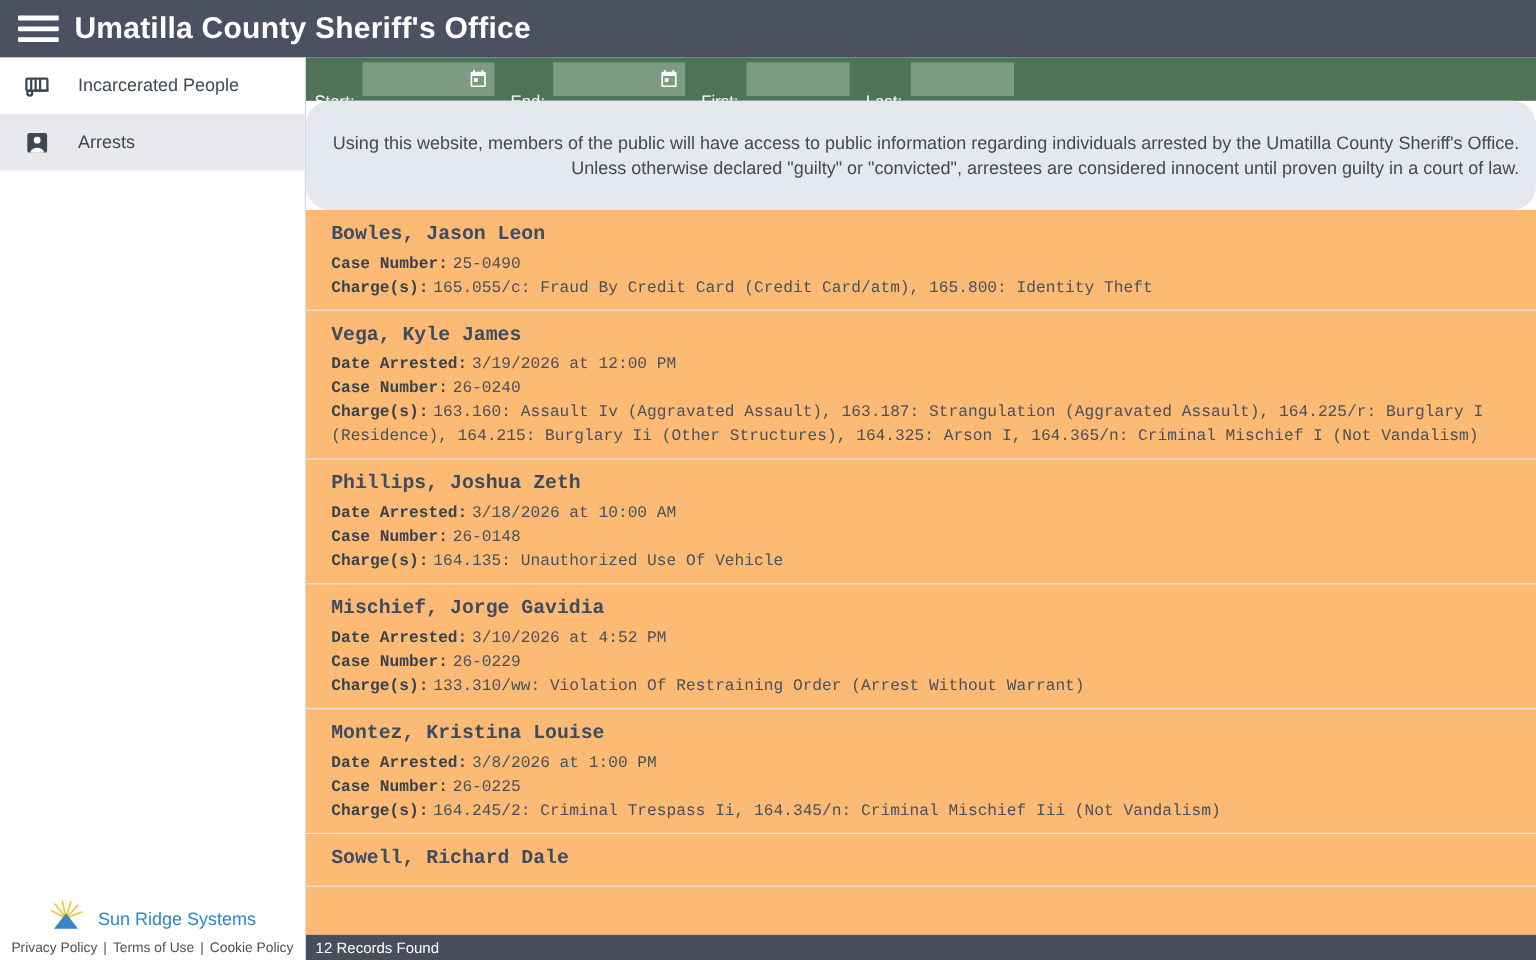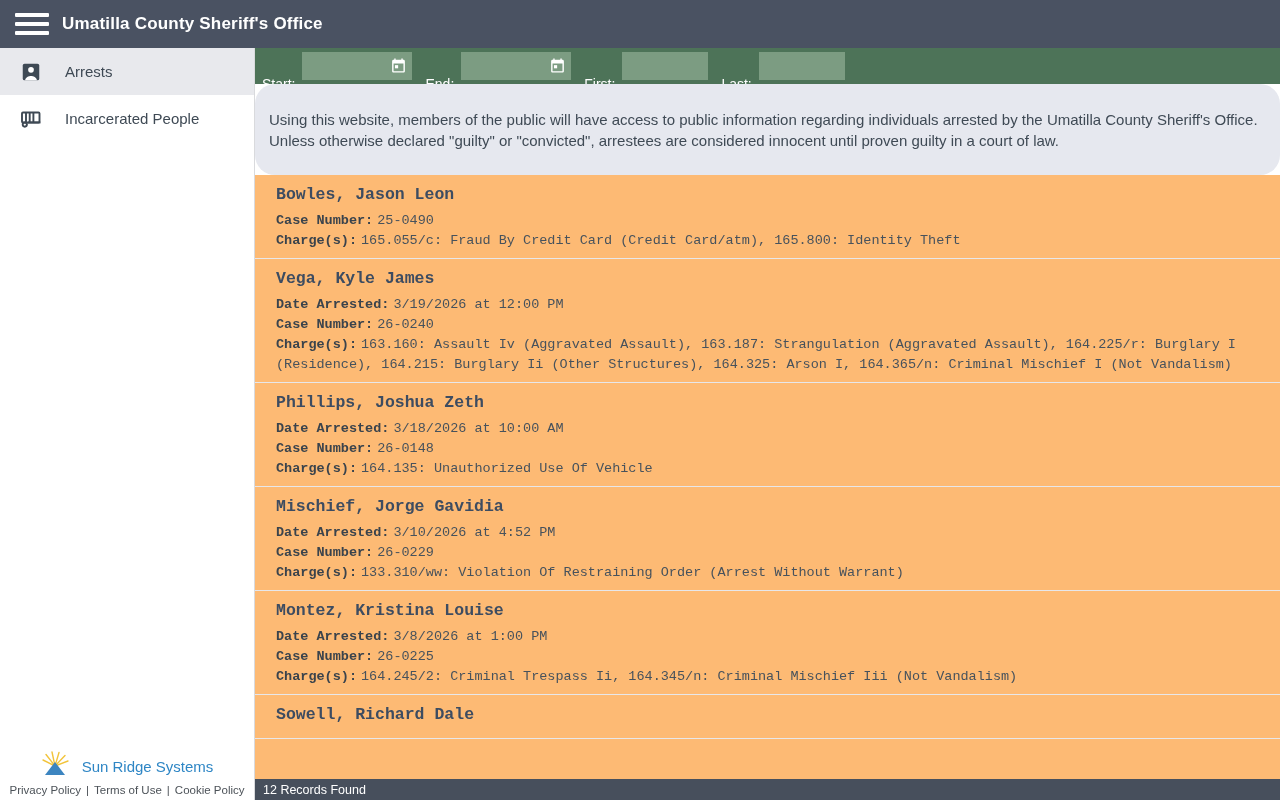--- a/index.html
+++ b/index.html
@@ -16,21 +16,21 @@
     height: 48px; flex: 0 0 48px;
     background: var(--header_bg, #4a5262);
     display: flex; align-items: center;
   }
   .hamburger {
     width: 34px; margin-left: 15px; cursor: pointer;
     display: flex; flex-direction: column; gap: 5px;
   }
   .hamburger span { display: block; height: 4px; background: #fff; border-radius: 1px; }
   .title {
-    color: #fff; font-size: 17px; font-weight: 600;
+    color: #fff; font-size: 25px; font-weight: 600;
     margin-left: 13px; letter-spacing: 0.2px; white-space: nowrap;
   }
 
   
   .body-row { flex: 1; display: flex; min-height: 0; }
 
   
   .sidebar {
     width: 255px; flex: 0 0 255px; background: #fff;
     border-right: 1px solid #d9dadd;
@@ -76,21 +76,21 @@
     padding: 0 6px; font-size: 13px; color: #fff; outline: none;
     font-family: "Liberation Sans", sans-serif;
   }
   .f-input.date input { padding-right: 26px; }
   .cal-icon { position: absolute; right: 5px; top: 5px; cursor: pointer; }
 
   
   .disclaimer {
     background: var(--disclaimer_bg, #e6e8ef);
     padding: 26px 14px 24px;
-    text-align: left;
+    text-align: right;
     border-radius: 20px;
   }
   .disclaimer-text {
     max-width: 1010px; margin: 0 auto;
     font-size: 15px; line-height: 20.5px; color: #3f4a55;
   }
 
   
   .records { flex: 1; overflow: hidden; background: #fdba74; font-family: Liberation Mono, monospace; }
   .record {
@@ -124,42 +124,42 @@
       <span></span>
         <span></span>
         <span></span>
     </div>
     <h1 class="title">Umatilla County Sheriff's Office</h1>
   </header>
 
   <div class="body-row">
 
     <aside class="sidebar">
-      <div class="nav-item selected">
-        <span class="nav-icon">
-          <svg width="22" height="22" viewBox="0 0 24 24">
-            <rect x="3" y="3" width="18" height="18" rx="2" fill="#3e4954"></rect>
-            <circle cx="12" cy="9.6" r="3.1" fill="#fff"></circle>
-            <path d="M5.6 21c0-3 4.1-4.6 6.4-4.6s6.4 1.6 6.4 4.6z" fill="#fff"></path>
-          </svg>
-        </span>
-        <span class="nav-label">Arrests</span>
-      </div>
       <div class="nav-item">
         <span class="nav-icon">
           <svg width="24" height="22" viewBox="0 0 24 22" fill="none" stroke="#3e4954" stroke-width="1.9">
             <rect x="3" y="4.5" width="17.5" height="10" rx="1"></rect>
             <line x1="7" y1="4.5" x2="7" y2="14.5"></line>
             <line x1="10.7" y1="4.5" x2="10.7" y2="14.5"></line>
             <line x1="14.4" y1="4.5" x2="14.4" y2="14.5"></line>
             <line x1="9" y1="14.5" x2="21.5" y2="14.5"></line>
             <circle cx="5.8" cy="16.6" r="2.1"></circle>
           </svg>
         </span>
         <span class="nav-label">Incarcerated People</span>
+      </div>
+      <div class="nav-item selected">
+        <span class="nav-icon">
+          <svg width="22" height="22" viewBox="0 0 24 24">
+            <rect x="3" y="3" width="18" height="18" rx="2" fill="#3e4954"></rect>
+            <circle cx="12" cy="9.6" r="3.1" fill="#fff"></circle>
+            <path d="M5.6 21c0-3 4.1-4.6 6.4-4.6s6.4 1.6 6.4 4.6z" fill="#fff"></path>
+          </svg>
+        </span>
+        <span class="nav-label">Arrests</span>
       </div>
 
       <div class="sidebar-footer">
         <div class="logo-row">
           <span>
             <svg width="36" height="27" viewBox="0 0 36 27">
               <g stroke="#f2c43b" stroke-width="1.4" stroke-linecap="round">
                 <line x1="14" y1="15" x2="2" y2="9"></line>
                 <line x1="14" y1="15" x2="5" y2="3.5"></line>
                 <line x1="14" y1="15" x2="11" y2="1"></line>

